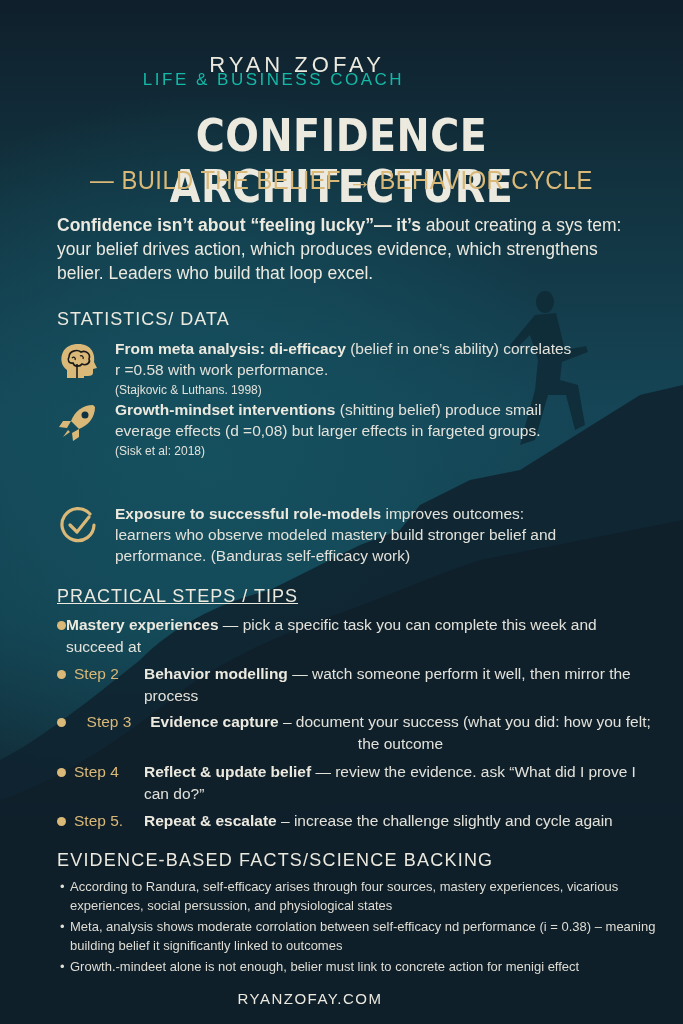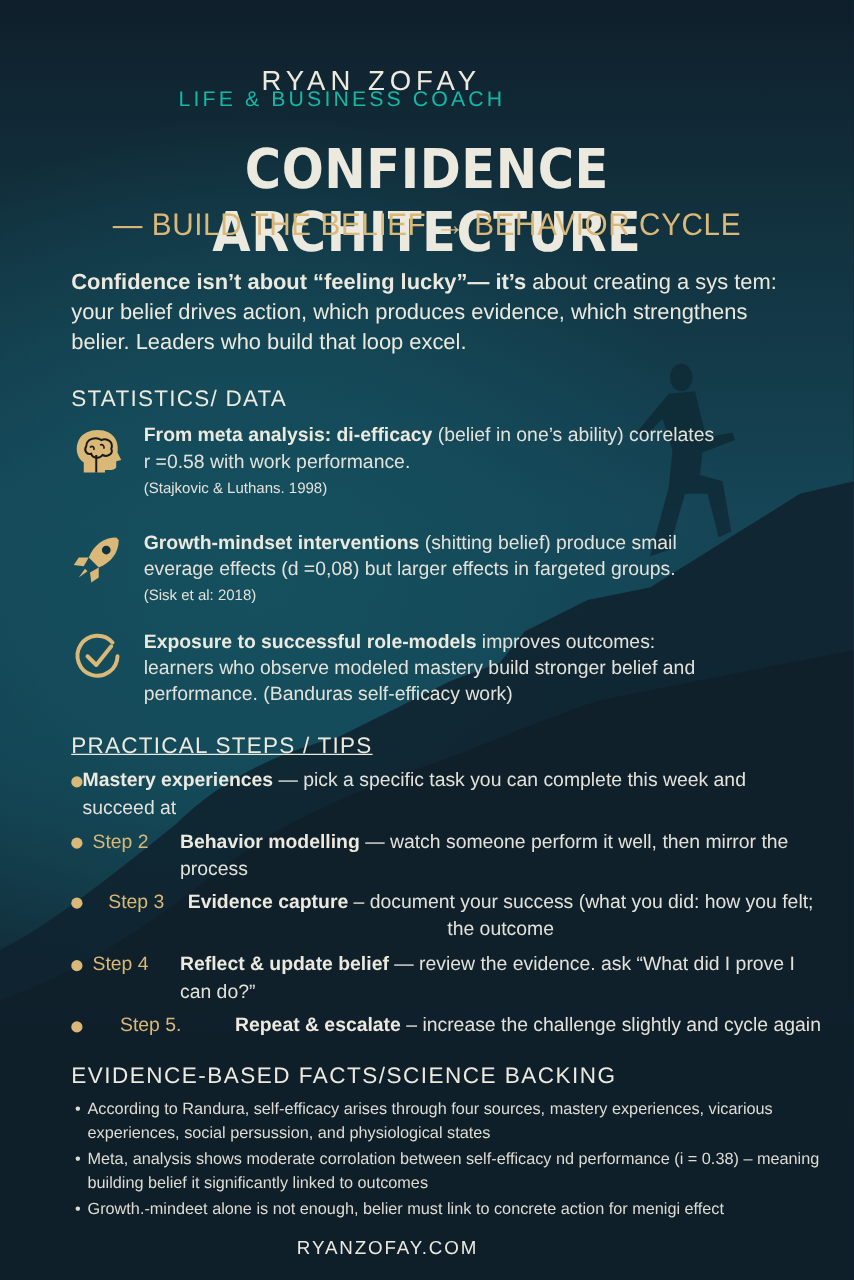--- a/index.html
+++ b/index.html
@@ -117,21 +117,21 @@
         <path d="M20,24 L20,38" stroke="#1a1a1a" stroke-width="1.6"></path>
         <path d="M15,18 C17,16 19,18 18,20 M23,16 C25,15 27,17 26,19" fill="none" stroke="#1a1a1a" stroke-width="1.3"></path>
       </svg>
     </span>
     <div class="txt">
       <b>From meta analysis: di-efficacy</b><span> (belief in one’s ability) correlates r =0.58 with work performance.</span>
       <span class="cite">(Stajkovic &amp; Luthans. 1998)</span>
     </div>
   </div>
 
-  <div class="stat" style="top:424px;">
+  <div class="stat" style="top:399px;">
     <span class="icon">
       <svg width="42" height="42" viewBox="0 0 42 42">
         <path d="M36,4 C26,4 18,10 14,20 L22,28 C32,24 38,16 38,6 Z" fill="#d9b878"></path>
         <circle cx="28" cy="14" r="3.5" fill="#0f3240"></circle>
         <path d="M14,20 L6,20 L2,26 L10,27 Z" fill="#d9b878"></path>
         <path d="M22,28 L22,36 L16,40 L15,32 Z" fill="#d9b878"></path>
         <path d="M11,29 L6,36 L13,31 Z" fill="#d9b878"></path>
       </svg>
     </span>
     <div class="txt">
@@ -166,21 +166,21 @@
   <div class="step" style="top:711px;text-align:center;">
     <span class="dot"></span>
     <span class="lbl">Step 3</span>
     <span class="body"><b>Evidence capture</b><span> – document your success (what you did: how you felt; the outcome</span></span>
   </div>
   <div class="step" style="top:761px;">
     <span class="dot"></span>
     <span class="lbl">Step 4</span>
     <span class="body"><b>Reflect &amp; update belief</b><span> — review the evidence. ask “What did I prove I can do?”</span></span>
   </div>
-  <div class="step" style="top:810px;gap:22px;">
+  <div class="step" style="top:810px;">
     <span class="dot"></span>
     <span class="lbl">Step 5.</span>
     <span class="body"><b>Repeat &amp; escalate</b><span> – increase the challenge slightly and cycle again</span></span>
   </div>
 
   <div class="section-head" style="top:850px; letter-spacing:1.2px;">EVIDENCE-BASED FACTS/SCIENCE BACKING</div>
 
   <div class="fact" style="top:877px;">
     <span class="bullet">•</span>
     <span>According to Randura, self-efficacy arises through four sources, mastery experiences, vicarious experiences, social persussion, and physiological states</span>

